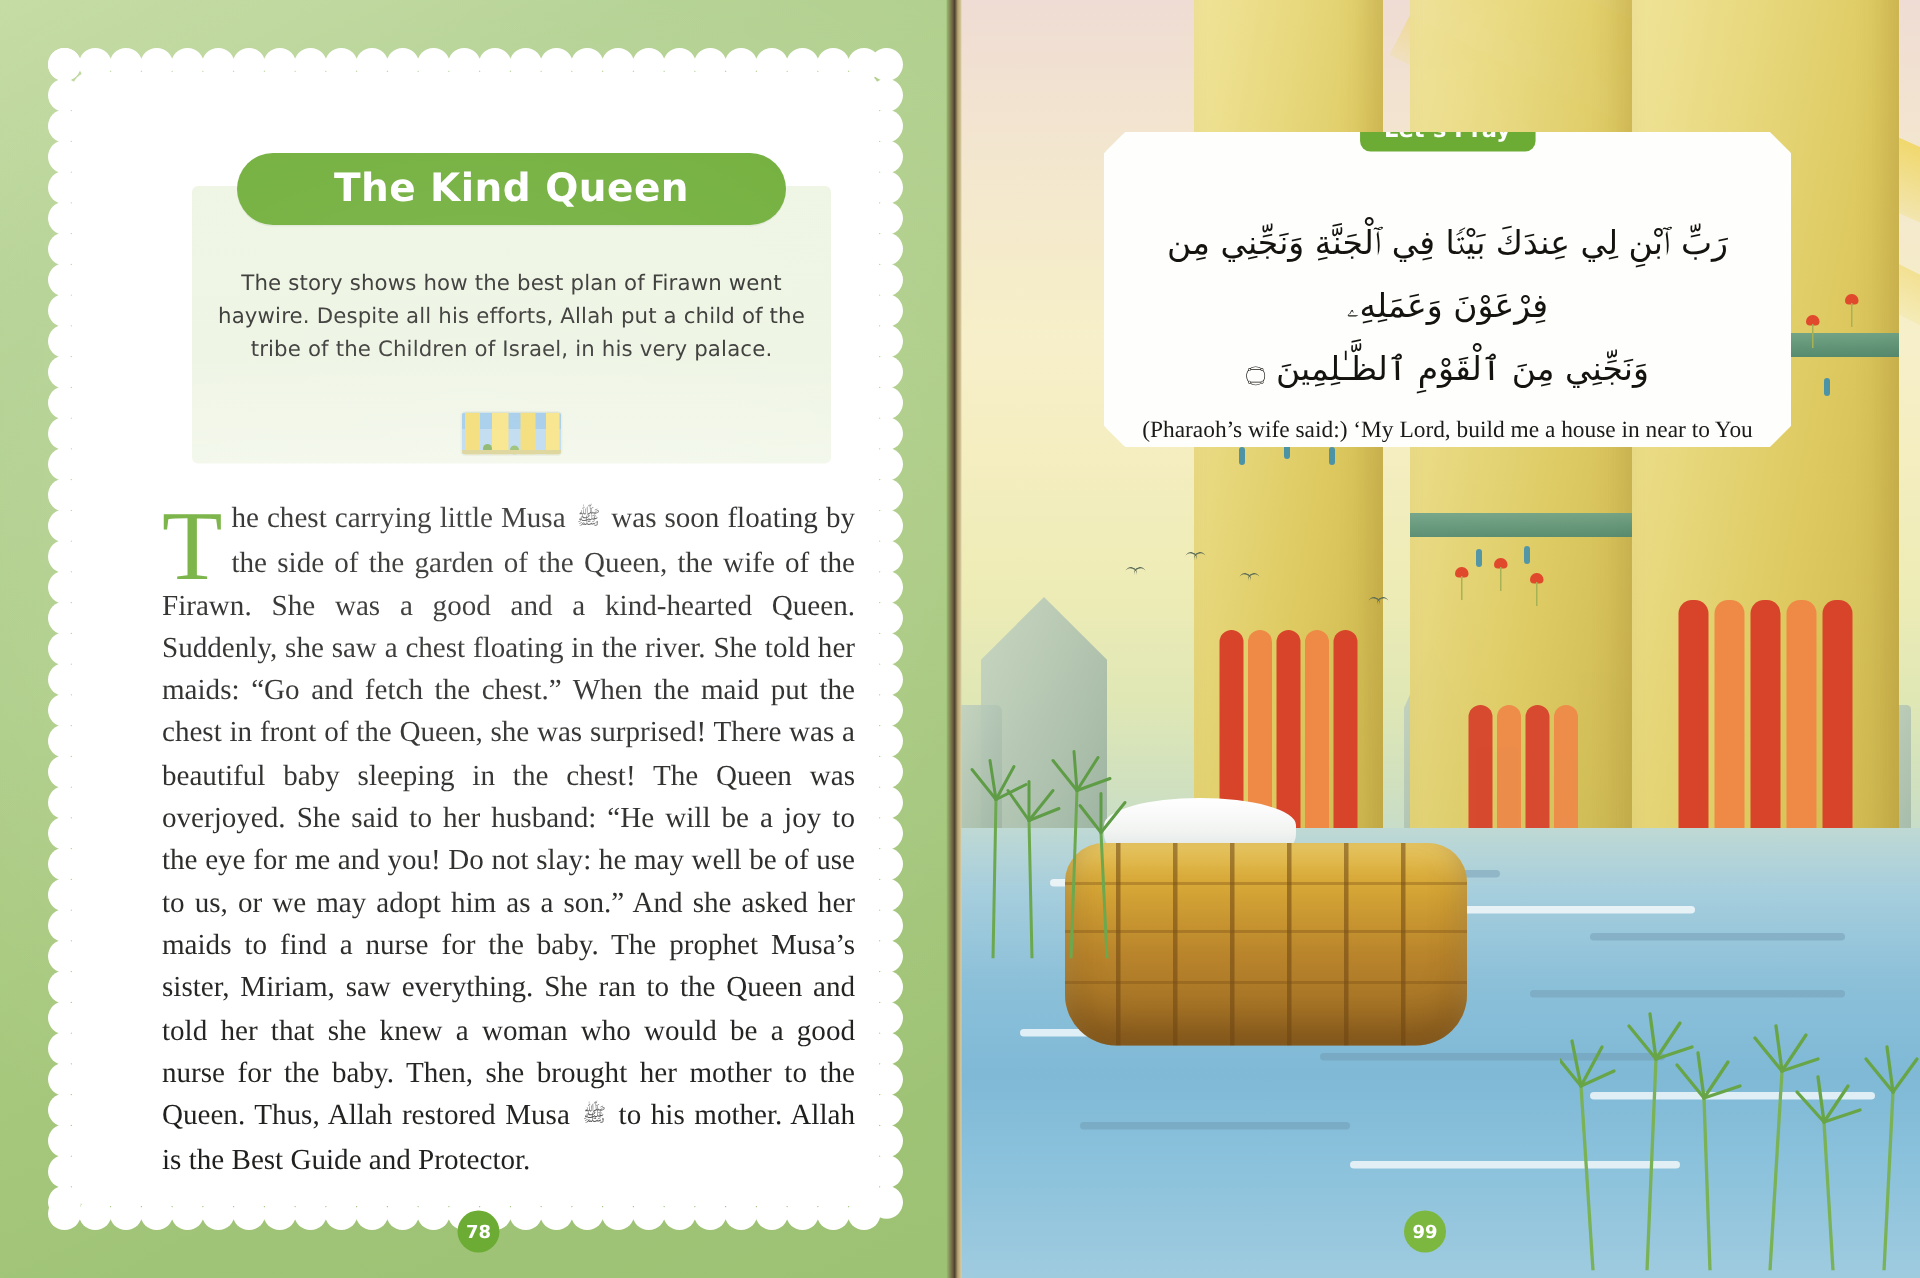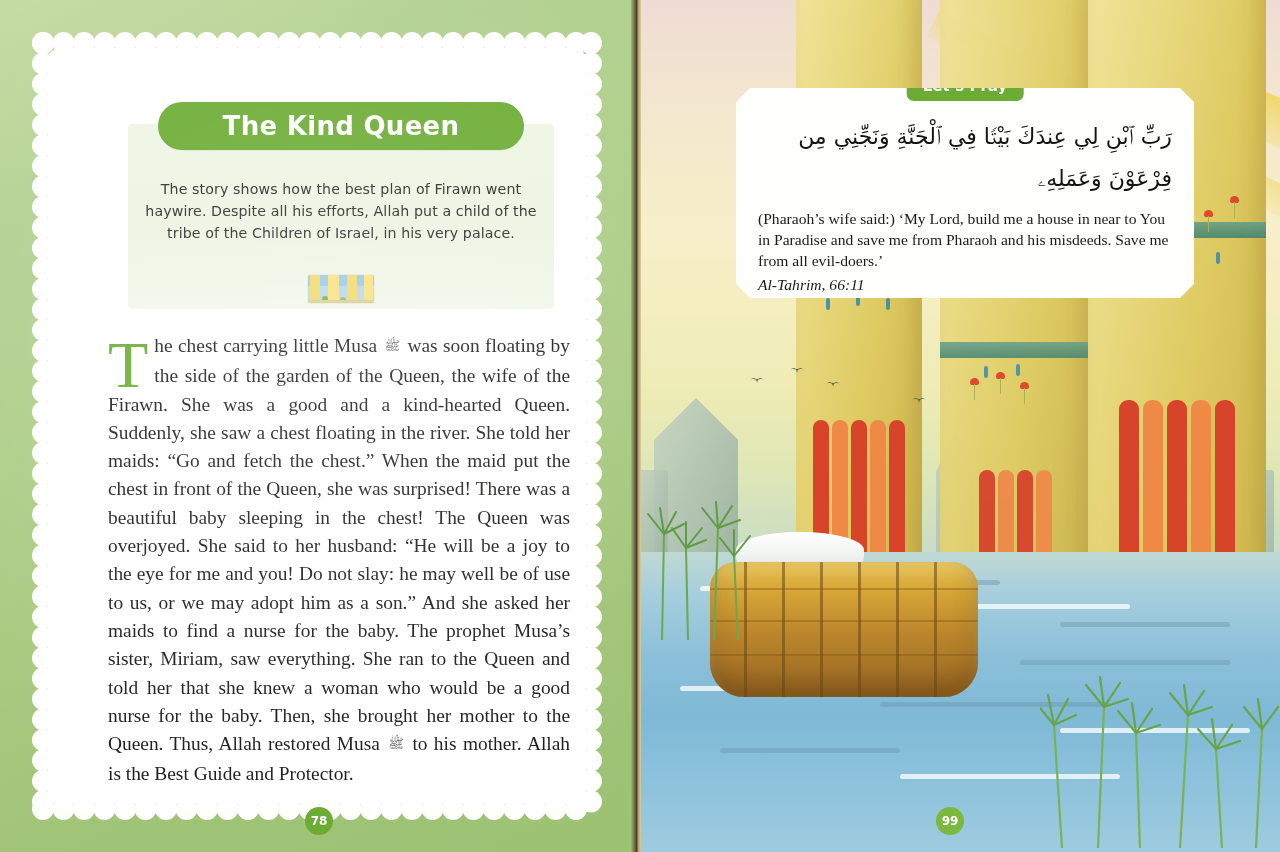--- a/index.html
+++ b/index.html
@@ -179,21 +179,21 @@
 
   
   .verse-card{
     position:absolute;left:96px;top:88px;width:458px;height:210px;
     background:#fefefc;
     clip-path:polygon(
       14px 0, calc(100% - 14px) 0, 100% 14px, 100% calc(100% - 14px),
       calc(100% - 14px) 100%, 14px 100%, 0 calc(100% - 14px), 0 14px);
     box-shadow:0 3px 10px rgba(90,70,30,.28);
     z-index:4;
-    padding:28px 22px 10px;box-sizing:border-box;
+    padding:54px 22px 10px;box-sizing:border-box;text-align:center;
   }
   .lets-pray{
     position:absolute;left:50%;transform:translateX(-50%);top:-16px;
     background:#6cac34;color:#fff;border-radius:7px;
     padding:5px 16px 6px;font-size:15px;font-weight:bold;
     font-family:"DejaVu Sans",sans-serif;white-space:nowrap;z-index:5;
   }
   .arabic{
     direction:rtl;font-family:"DejaVu Sans",sans-serif;
     font-size:22px;line-height:42px;color:#14130f;
@@ -588,20 +588,21 @@
           <path d="M222 66 L204 44"></path>
             <path d="M222 66 L218 36"></path>
             <path d="M222 66 L238 44"></path>
         </g>
       </svg>
     </div>
 
     <div class="verse-card">
       <div class="lets-pray">Let’s Pray</div>
       <div class="arabic">رَبِّ ٱبْنِ لِي عِندَكَ بَيْتࣰا فِي ٱلْجَنَّةِ وَنَجِّنِي مِن فِرْعَوْنَ وَعَمَلِهِۦ</div>
+      <div class="arabic">وَنَجِّنِي مِنَ ٱلْقَوْمِ ٱلظَّـٰلِمِينَ ۝</div>
       <div class="translation">(Pharaoh’s wife said:) ‘My Lord, build me a house in near to You in Paradise and save me from Pharaoh and his misdeeds. Save me from all evil-doers.’</div>
       <div class="citation">Al-Tahrim, 66:11</div>
     </div>
 
     <div class="pagenum right">99</div>
   </div>
 
 </div>
 
 </body></html>

